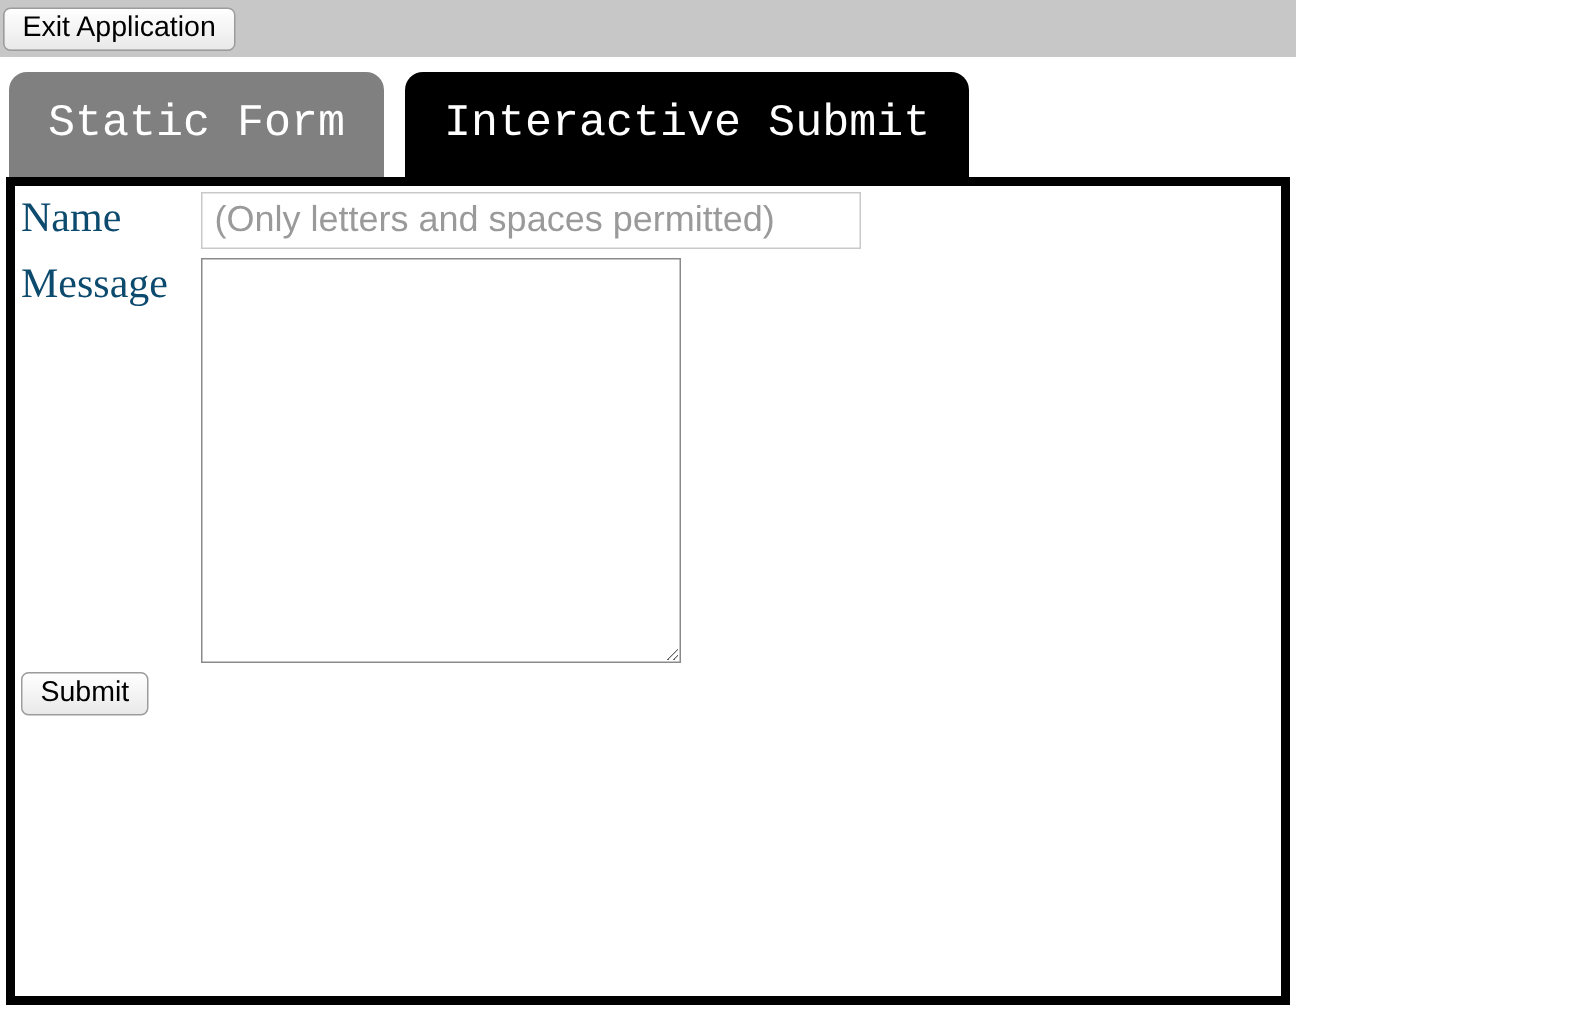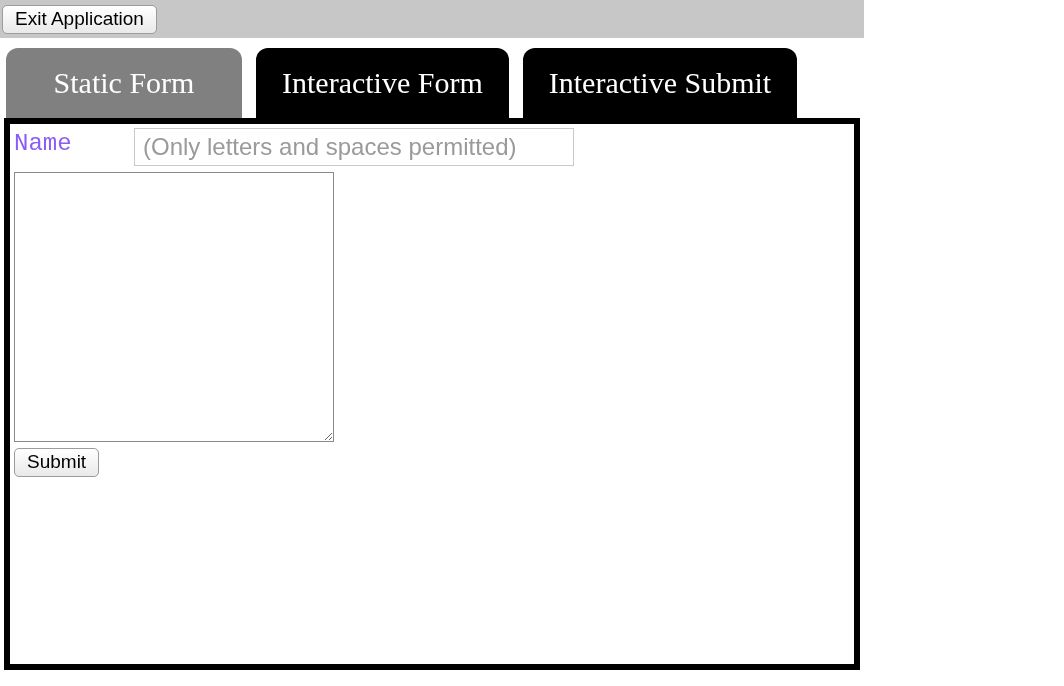--- a/index.html
+++ b/index.html
@@ -45,44 +45,44 @@
     border-top-left-radius: 12px;
     border-top-right-radius: 12px;
     display: flex;
     align-items: center;
     justify-content: center;
     font-size: 30px;
     color: #fff;
     padding: 0 26px;
     cursor: pointer;
     user-select: none;
-    font-family: Liberation Serif, serif;
+    font-family: Liberation Mono, monospace;
   }
   .tab.active { background: #808080; }
   .tab.inactive { background: #000; }
 
   .panel {
     margin: 0 4px 0 4px;
     border: 6px solid #000;
     height: 552px;
     padding: 4px 4px 4px 4px;
     background: #fff;
   }
 
   .form-row {
     display: flex;
     align-items: flex-start;
     margin-bottom: 6px;
   }
   .form-label {
     width: 120px;
-    font-size: 24px;
-    color: #8b5cf6;
+    font-size: 28px;
+    color: #0c4a6e;
     padding-top: 2px;
-    font-family: Liberation Mono, monospace;
+    font-family: Liberation Serif, serif;
   }
   .name-input {
     width: 440px;
     height: 38px;
     font-size: 24px;
     font-family: "Lucida Grande","Helvetica Neue",Arial,sans-serif;
     color: #000;
     padding: 6px 8px;
     border: 1px solid #c9c9c9;
     background: #fff;
@@ -104,32 +104,32 @@
 <body>
 
 <div class="page">
 
   <div class="topbar">
     <button class="native-btn">Exit Application</button>
   </div>
 
   <div class="tabs">
     <div class="tab active">Static Form</div>
-    <div class="tab inactive">Interactive Form</div>
     <div class="tab inactive">Interactive Submit</div>
   </div>
 
   <div class="panel">
 
     <div class="form-row">
       <div class="form-label">Name</div>
       <input type="text" class="name-input" placeholder="(Only letters and spaces permitted)" style="">
     </div>
 
     <div class="form-row">
+      <div class="form-label">Message</div>
       <textarea class="msg-area" style=""></textarea>
     </div>
 
     <div class="submit-row">
       <button class="native-btn">Submit</button>
     </div>
 
   </div>
 
 </div>

